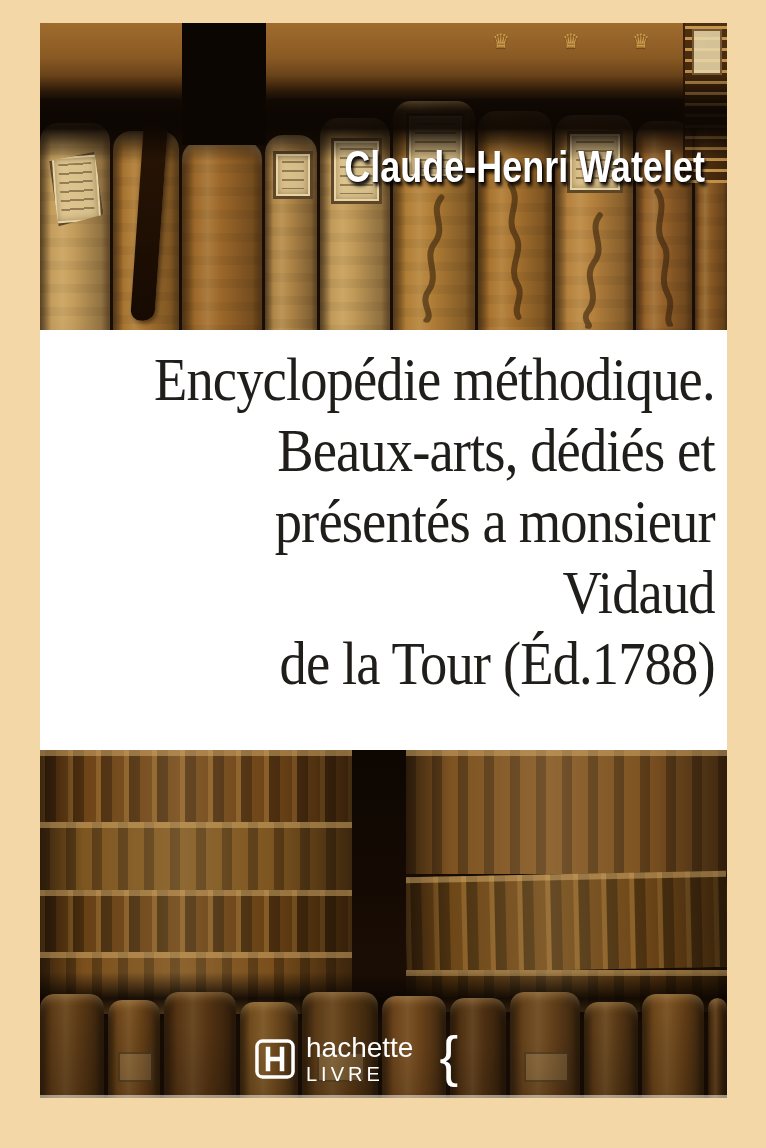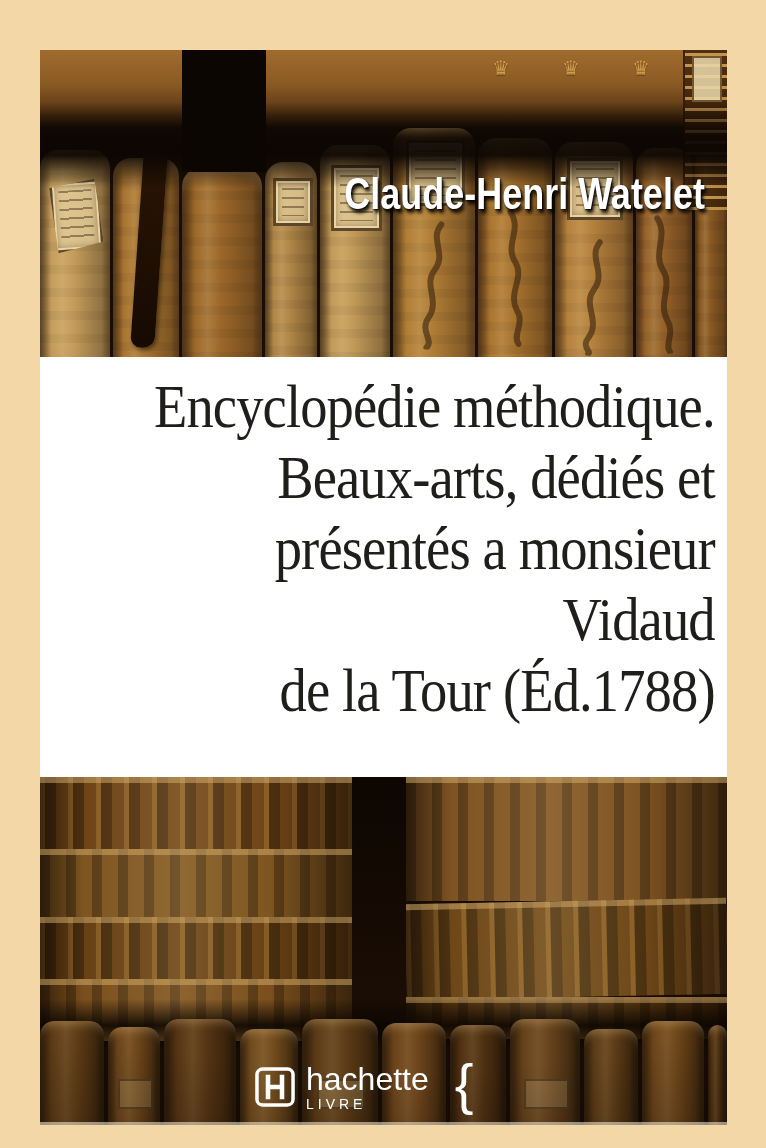--- a/index.html
+++ b/index.html
@@ -5,21 +5,21 @@
   html,body{margin:0;padding:0;}
   body{width:766px;height:1148px;overflow:hidden;}
   .page{
     position:relative;width:766px;height:1148px;
     background:var(--page-background,#f4d7a6);
     font-family:"Liberation Sans","DejaVu Sans",sans-serif;
     overflow:hidden;
   }
   
   .photo{
-    position:absolute;left:40px;top:50px;width:687px;height:1075px;
+    position:absolute;left:40px;top:23px;width:687px;height:1075px;
     background:#14b8a6;overflow:hidden;
   }
   .photo::after{
     content:"";position:absolute;left:0;right:0;bottom:0;height:3px;
     background:rgba(255,246,225,.55);z-index:40;
   }
   
   .sec-top{position:relative;height:307px;background:#1a0e04;overflow:hidden;}
   .sec-top::after{
     content:"";position:absolute;inset:0;pointer-events:none;z-index:20;
@@ -131,22 +131,22 @@
     border-radius:14px 14px 0 0;
     box-shadow:inset 0 8px 10px -5px rgba(255,215,150,.35),inset -6px 0 8px -4px rgba(0,0,0,.6);
   }
   .fspine:last-child{flex:1 1 auto;}
   .fl{position:absolute;left:20%;bottom:16px;width:58%;height:26px;background:rgba(220,195,140,.22);border:2px solid rgba(0,0,0,.35);}
   
   .logos{position:absolute;left:214px;bottom:14px;display:flex;align-items:center;gap:26px;z-index:25;color:var(--logo-text,#ffffff);}
   .logo-hachette{display:flex;align-items:center;gap:10px;}
   .h-icon{width:42px;height:42px;display:block;}
   .h-text{display:flex;flex-direction:column;line-height:1;}
-  .h-word{font-size:32px;font-weight:400;letter-spacing:0;}
-  .h-sub{font-size:14px;font-weight:400;letter-spacing:4px;margin-top:2px;}
+  .h-word{font-size:28px;font-weight:400;letter-spacing:0;}
+  .h-sub{font-size:20px;font-weight:400;letter-spacing:4px;margin-top:2px;}
   .logo-bnf{display:flex;align-items:center;gap:4px;}
   .bnf-brace{font-size:56px;font-weight:400;line-height:.8;transform:translateY(-3px);}
   .bnf-word{font-size:42px;font-weight:700;letter-spacing:1px;}
 </style>
 </head>
 <body>
 
 <div class="page">
   <div class="photo">
 

